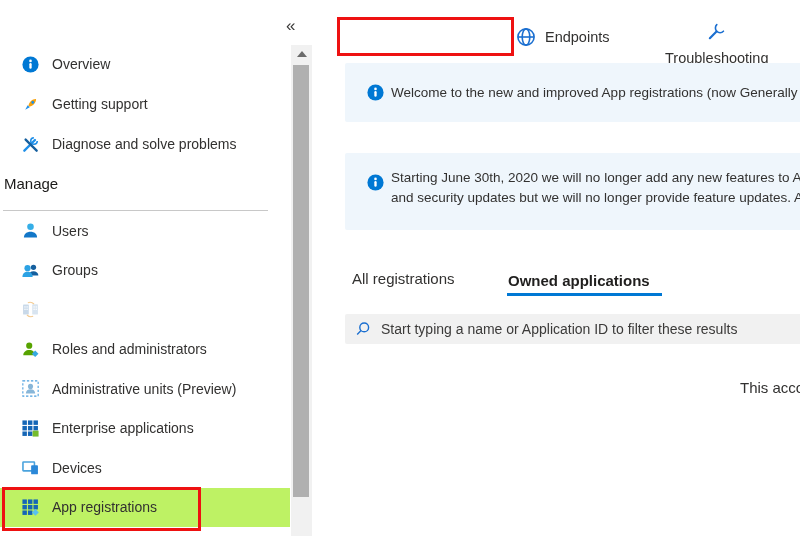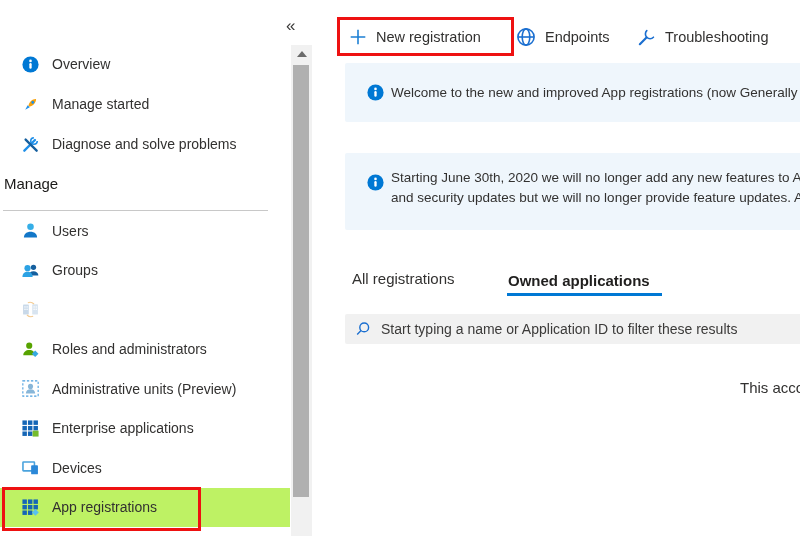--- a/index.html
+++ b/index.html
@@ -31,21 +31,21 @@
   #scroll-up{position:absolute;left:0;top:0;width:21px;height:18px;display:flex;align-items:center;justify-content:center;}
   #scroll-up .tri{width:0;height:0;border-left:5px solid transparent;border-right:5px solid transparent;border-bottom:6px solid #6b6b6b;}
   #scroll-thumb{position:absolute;left:2px;top:20px;width:16px;height:432px;background:#b0b0b0;}
   
   #title-fragment{position:absolute;left:183px;top:-14px;font-size:17px;color:#4a4a4a;}
   
   .tb-btn{position:absolute;top:22px;height:30px;display:flex;align-items:center;gap:9px;
           font-size:14.5px;color:#323130;cursor:pointer;white-space:nowrap;}
   #btn-newreg{left:349px;}
   #btn-endpoints{left:516px;}
-  #btn-troubleshoot{left:637px;}
+  #btn-troubleshoot{left:665px;flex-direction:column;}
   .banner{position:absolute;left:345px;width:620px;background:#eff6fc;border-radius:2px;}
   #banner1{top:63px;height:59px;}
   #banner2{top:153px;height:77px;}
   .banner .info-ic{position:absolute;left:22px;width:17px;height:17px;}
   #banner1 .info-ic{top:21px;}
   #banner2 .info-ic{top:21px;}
   .banner .btxt{position:absolute;left:46px;font-size:13.5px;color:#323130;white-space:nowrap;line-height:19.5px;}
   #banner1 .btxt{top:20px;}
   #banner2 .btxt{top:15px;}
   #tab-all{position:absolute;left:352px;top:270px;font-size:15px;color:#323130;cursor:pointer;white-space:nowrap;}
@@ -82,21 +82,21 @@
       <div class="item">
         <span class="ic">
           <svg viewBox="0 0 16 16" width="17" height="17">
               <g transform="rotate(45 8 8)">
                 <path d="M8 0.6 C10.6 3 10.8 8 8 10.8 C5.2 8 5.4 3 8 0.6 Z" fill="#f8a10a"></path>
                 <circle cx="8" cy="5" r="1.4" fill="#1f8fe8"></circle>
                 <path d="M6.6 10.4 L8 15 L9.4 10.4 Z" fill="#1f8fe8"></path>
               </g>
             </svg>
         </span>
-        <span class="lbl">Manage started</span>
+        <span class="lbl">Getting support</span>
       </div>
       <div class="item">
         <span class="ic">
           <svg viewBox="0 0 16 16" width="17" height="17">
               <path d="M2.2 13.8 L12.2 3.8" stroke="#1f8fe8" stroke-width="2.2" stroke-linecap="round"></path>
               <path d="M11.2 1.6 a3.1 3.1 0 1 0 3.2 3.2" stroke="#1f8fe8" stroke-width="1.4" fill="none"></path>
               <path d="M3.4 3.4 L13.8 13.8" stroke="#155f9e" stroke-width="2.2" stroke-linecap="round"></path>
             </svg>
         </span>
         <span class="lbl">Diagnose and solve problems</span>
@@ -216,28 +216,20 @@
   </div>
 
   <div id="collapse">«</div>
   <div id="scrollbar">
     <div id="scroll-up">
         <div class="tri"></div>
       </div>
     <div id="scroll-thumb"></div>
   </div>
 
-  <div class="tb-btn" id="btn-newreg">
-    <span style="display:inline-flex;">
-      <svg viewBox="0 0 16 16" width="18" height="18">
-          <path d="M8 1.5 V14.5 M1.5 8 H14.5" stroke="#1b7fd4" stroke-width="1.4"></path>
-        </svg>
-    </span>
-    <span>New registration</span>
-  </div>
   <div class="tb-btn" id="btn-endpoints">
     <span style="display:inline-flex;">
       <svg viewBox="0 0 20 20" width="20" height="20" fill="none" stroke="#1b6fd0" stroke-width="1.6">
           <circle cx="10" cy="10" r="8.1"></circle>
           <ellipse cx="10" cy="10" rx="3.8" ry="8.1"></ellipse>
           <path d="M1.9 10 H18.1"></path>
         </svg>
     </span>
     <span>Endpoints</span>
   </div>

